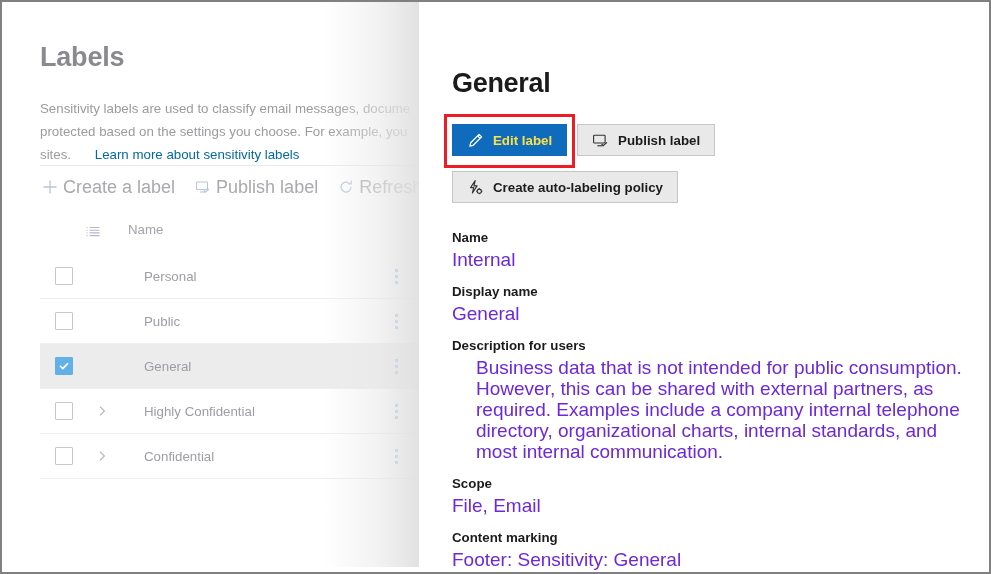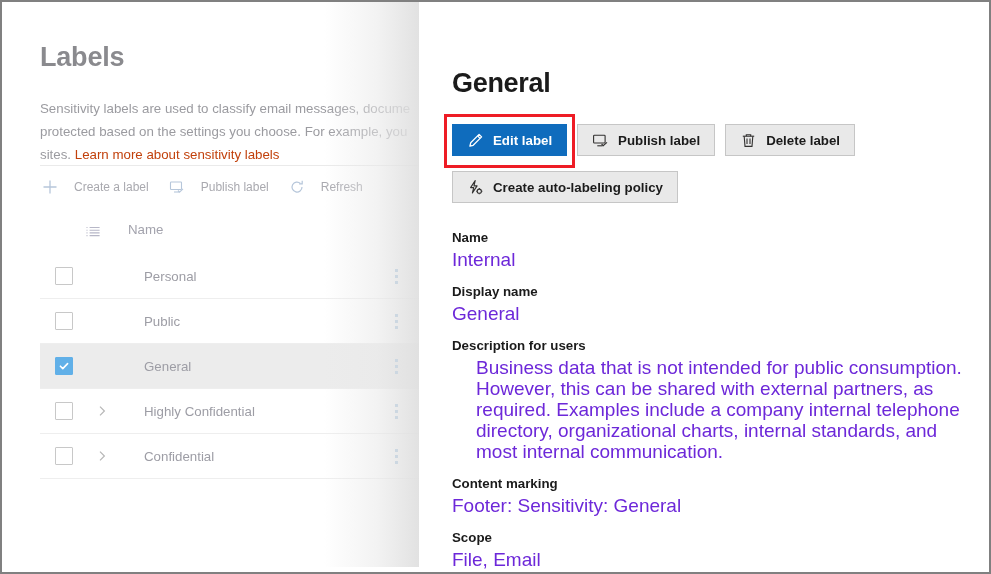--- a/index.html
+++ b/index.html
@@ -58,21 +58,22 @@
     position: absolute;
     left: 38px;
     top: 95px;
     width: 400px;
     font-size: 13.3px;
     line-height: 23px;
     color: #9b9ba0;
     white-space: pre-wrap;
   }
   .page-desc .lnk {
-    color: #c2410c;
+    color: #0369a1;
+    margin-left: 20px;
   }
 
   .divider-top {
     position: absolute;
     left: 38px;
     top: 163px;
     width: 380px;
     height: 1px;
     background: #eaeaea;
   }
@@ -81,24 +82,24 @@
     position: absolute;
     left: 40px;
     top: 170px;
     display: flex;
     align-items: center;
     height: 30px;
   }
   .cmd {
     display: flex;
     align-items: center;
-    gap: 16px;
+    gap: 5px;
     margin-right: 20px;
     color: #a9a9af;
-    font-size: 12px;
+    font-size: 18px;
     white-space: nowrap;
   }
   .cmd .ic { display: flex; align-items: center; justify-content: center; width: 16px; height: 16px; color: #b6c6da; }
 
   
   .tbl-head {
     position: absolute;
     left: 38px;
     top: 220px;
     width: 380px;
@@ -220,21 +221,21 @@
     border: 1px solid #c6c6c6;
     background: #e9e9e9;
     color: #1b1b1b;
     cursor: pointer;
     white-space: nowrap;
   }
   .btn .ic { display: flex; align-items: center; justify-content: center; width: 17px; height: 17px; }
   .btn.primary {
     background: #0f6cbd;
     border-color: #0f6cbd;
-    color: #ffffff;
+    color: #fde047;
   }
 
   .highlight-box {
     position: absolute;
     left: 442px;
     top: 112px;
     width: 131px;
     height: 54px;
     border: 3px solid #ee1c25;
     box-sizing: border-box;
@@ -407,31 +408,20 @@
         <span class="ic">
           <svg width="17" height="17" viewBox="0 0 17 17" fill="none" stroke="#323130" stroke-width="1.1">
             <rect x="1.6" y="3.2" width="11.5" height="7.8" rx="0.8"></rect>
             <path d="M5.3 13.8h5.2"></path>
               <path d="M9.6 12l1.6 1.7L15 10.3"></path>
           </svg>
         </span>
         <span>Publish label</span>
       </button>
 
-      <button class="btn">
-        <span class="ic">
-          <svg width="17" height="17" viewBox="0 0 17 17" fill="none" stroke="#323130" stroke-width="1.1">
-            <path d="M2.8 4.2h11.4"></path>
-            <path d="M6.3 4.2V2.7h4.4v1.5"></path>
-            <path d="M4.2 4.2l.8 10.2h7l.8-10.2"></path>
-            <path d="M7 6.6v5.4M10 6.6v5.4"></path>
-          </svg>
-        </span>
-        <span>Delete label</span>
-      </button>
     </div>
 
     <div class="btn-row2">
       <button class="btn">
         <span class="ic">
           <svg width="17" height="17" viewBox="0 0 17 17" fill="none" stroke="#323130" stroke-width="1.1" stroke-linejoin="round">
             <path d="M8.2 1.6L3.6 8.6h3.1l-1.3 5.3 4.7-7h-3.1z"></path>
             <circle cx="12.3" cy="12.2" r="2.1"></circle>
             <path d="M12.3 9.1v.9M12.3 14.4v.9M9.2 12.2h.9M14.5 12.2h.9"></path>
           </svg>
@@ -447,25 +437,25 @@
       </div>
       <div class="fld">
         <div class="lbl">Display name</div>
         <div class="val">General</div>
       </div>
       <div class="fld desc">
         <div class="lbl">Description for users</div>
         <div class="val">Business data that is not intended for public consumption. However, this can be shared with external partners, as required. Examples include a company internal telephone directory, organizational charts, internal standards, and most internal communication.</div>
       </div>
       <div class="fld">
+        <div class="lbl">Scope</div>
+        <div class="val">File, Email</div>
+      </div>
+      <div class="fld">
         <div class="lbl">Content marking</div>
         <div class="val">Footer: Sensitivity: General</div>
       </div>
-      <div class="fld">
-        <div class="lbl">Scope</div>
-        <div class="val">File, Email</div>
-      </div>
     </div>
   </div>
 
   <div class="highlight-box"></div>
 
 </div>
 
 </body></html>

